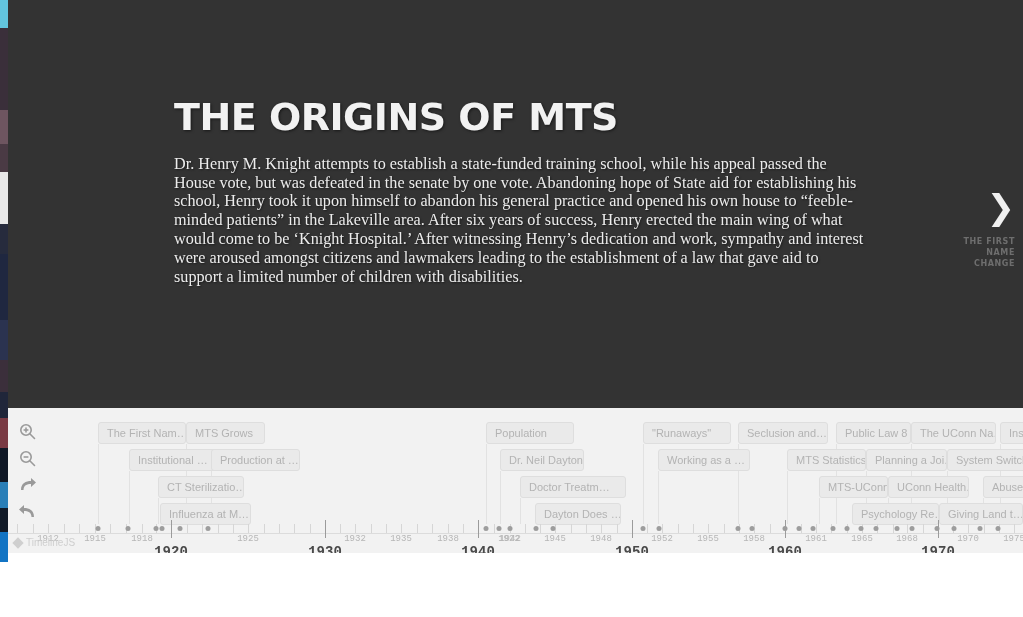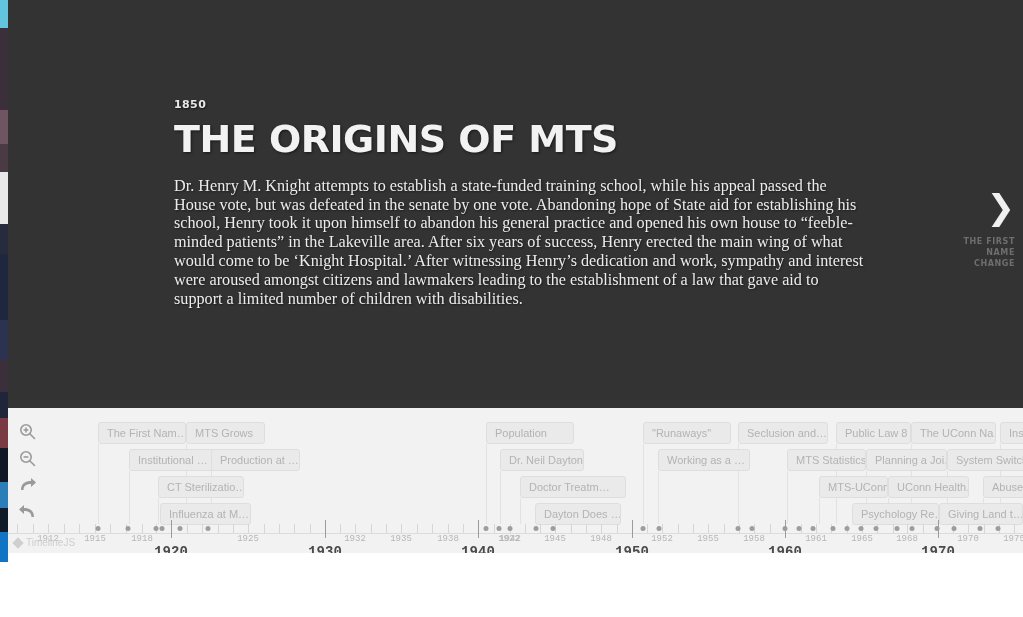--- a/index.html
+++ b/index.html
@@ -131,21 +131,20 @@
     <i style="top:418px;height:30px;background:#7a3a44;"></i>
     <i style="top:448px;height:34px;background:#101826;"></i>
     <i style="top:482px;height:26px;background:#2a7fb8;"></i>
     <i style="top:508px;height:24px;background:#111a28;"></i>
     <i style="top:532px;height:30px;background:#1274c4;"></i>
     <i style="top:562px;height:55px;background:#ffffff;"></i>
   </div>
 
   <div class="slide-panel">
     <div class="slide-inner">
-      <div class="slide-date">1850</div>
       <h1 class="slide-title">THE ORIGINS OF MTS</h1>
       <p class="slide-body">Dr. Henry M. Knight attempts to establish a state-funded training school, while his appeal passed the House vote, but was defeated in the senate by one vote. Abandoning hope of State aid for establishing his school, Henry took it upon himself to abandon his general practice and opened his own house to “feeble-minded patients” in the Lakeville area. After six years of success, Henry erected the main wing of what would come to be ‘Knight Hospital.’ After witnessing Henry’s dedication and work, sympathy and interest were aroused amongst citizens and lawmakers leading to the establishment of a law that gave aid to support a limited number of children with disabilities.</p>
     </div>
 
     <div class="nav-next">
       <span class="chev">❯</span>
       <div class="nlabel">
         <div>THE FIRST NAME</div>
         <div>CHANGE</div>
       </div>

